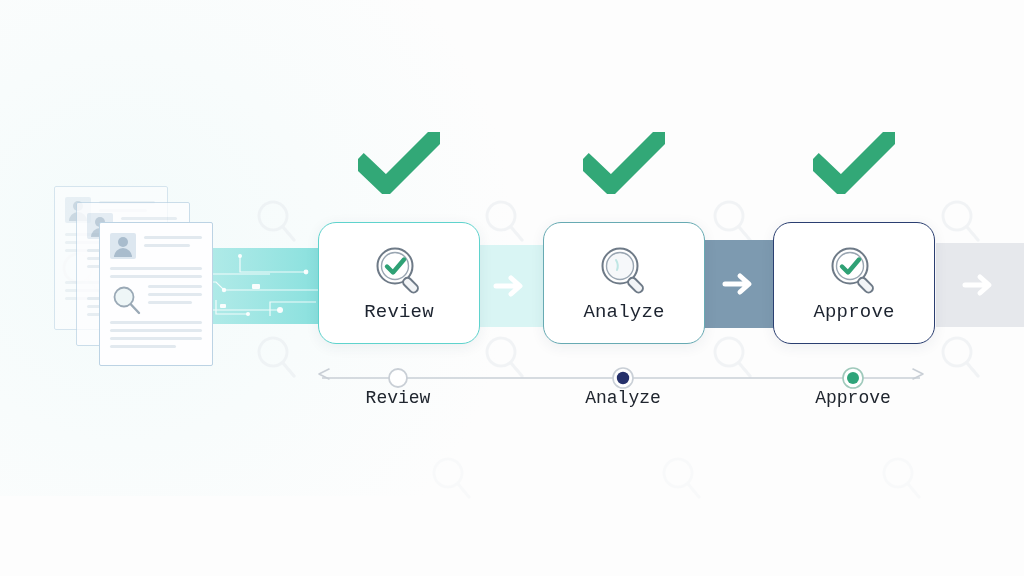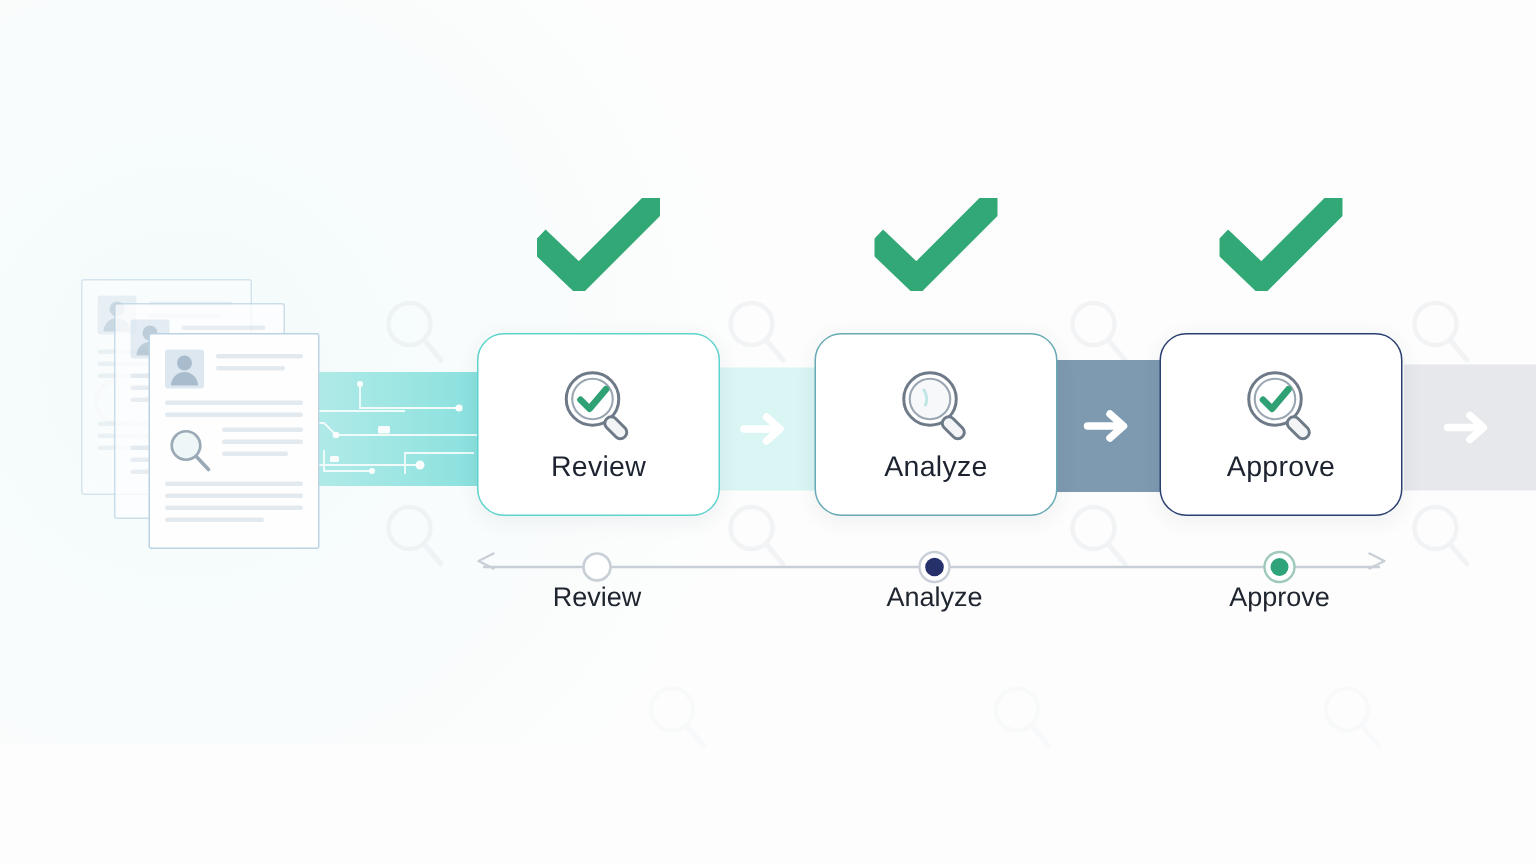--- a/index.html
+++ b/index.html
@@ -4,21 +4,21 @@
 <style>
   html,body{margin:0;padding:0;}
   body{
     width:1024px;height:576px;overflow:hidden;
     background:#fdfdfd;
     font-family:"Liberation Sans", sans-serif;
     position:relative;
   }
   #stage{position:absolute;inset:0;width:1024px;height:496px;background:
       radial-gradient(circle at 12% 50%, #f3fbfb 0%, #fdfdfd 42%),
-      linear-gradient(135deg,#ffffff 0%,#fdfdfe 55%,#fcfdfd 100%);}
+      linear-gradient(135deg,#ffffff 0%,#fdfdfe 55%,#fcfdfd 100%); font-family: Liberation Mono, monospace;}
 
   
   .wm{position:absolute;opacity:.5;pointer-events:none;}
 
   
   .flow{position:absolute;left:120px;top:244px;width:210px;height:84px;pointer-events:none;}
 
   
   .docs{position:absolute;left:44px;top:180px;width:190px;height:190px;}
   .doc{position:absolute;background:#fefeff;border:1.3px solid #bcd3e4;border-radius:2px;}

